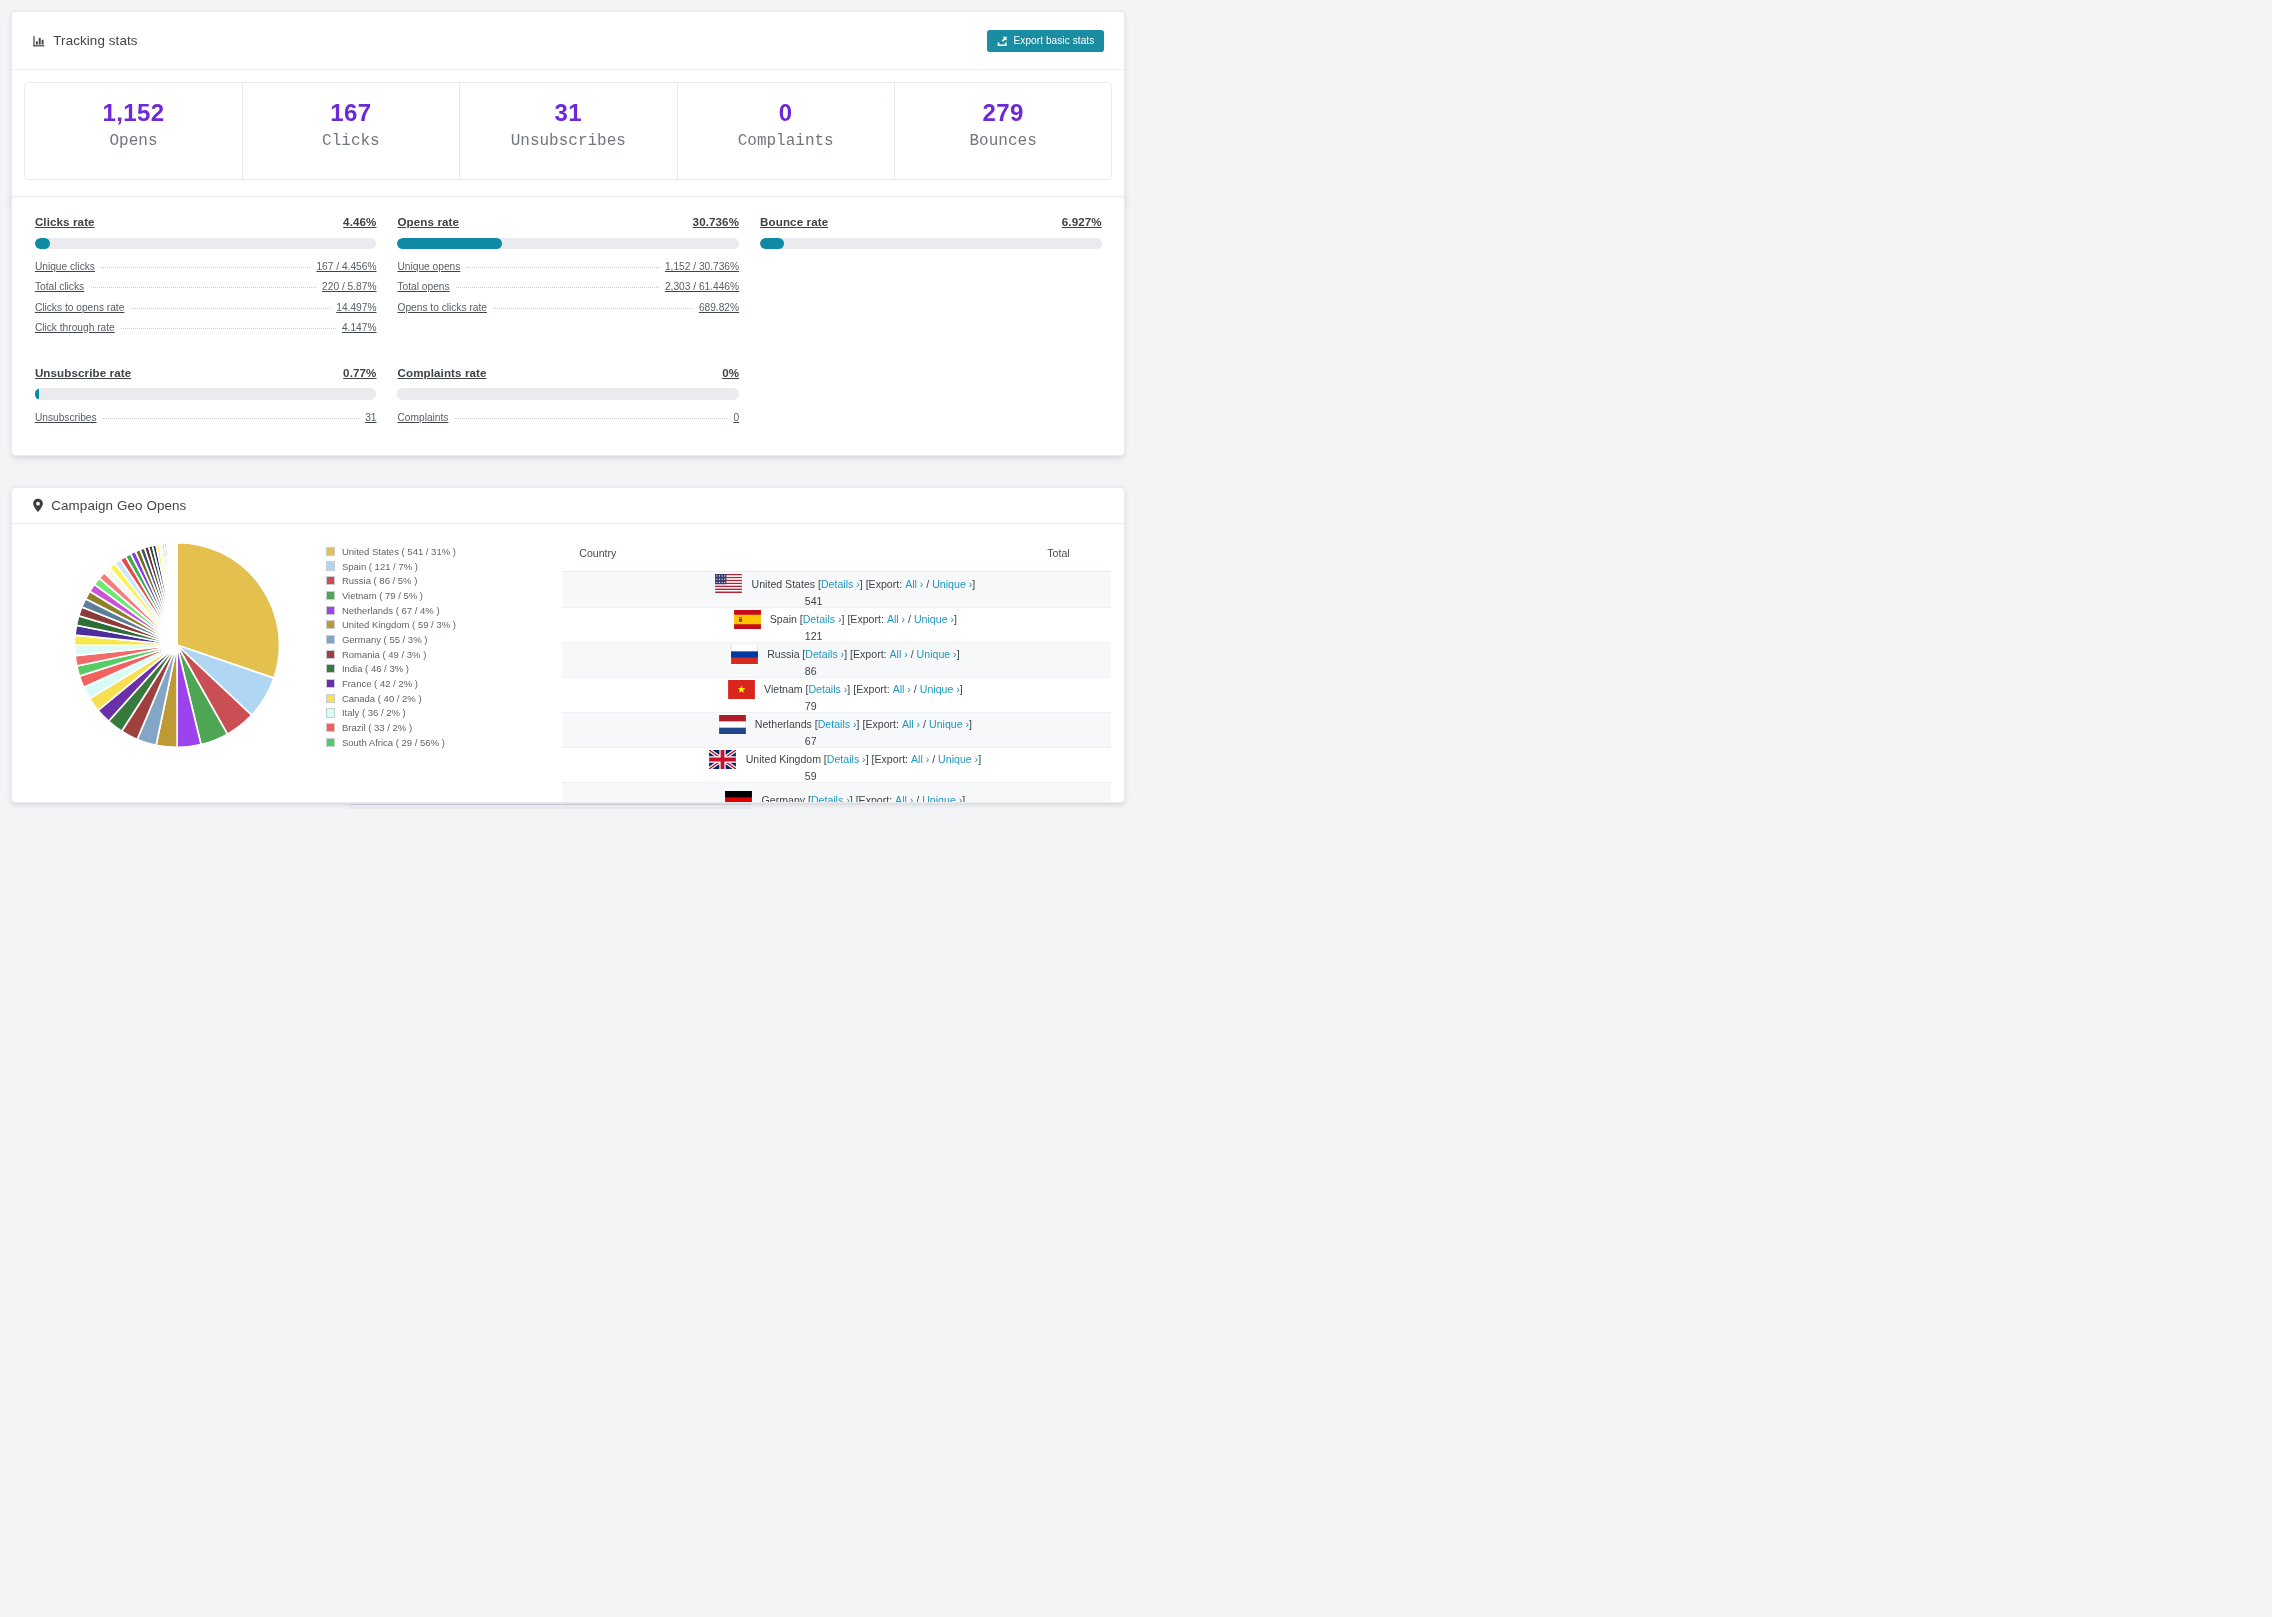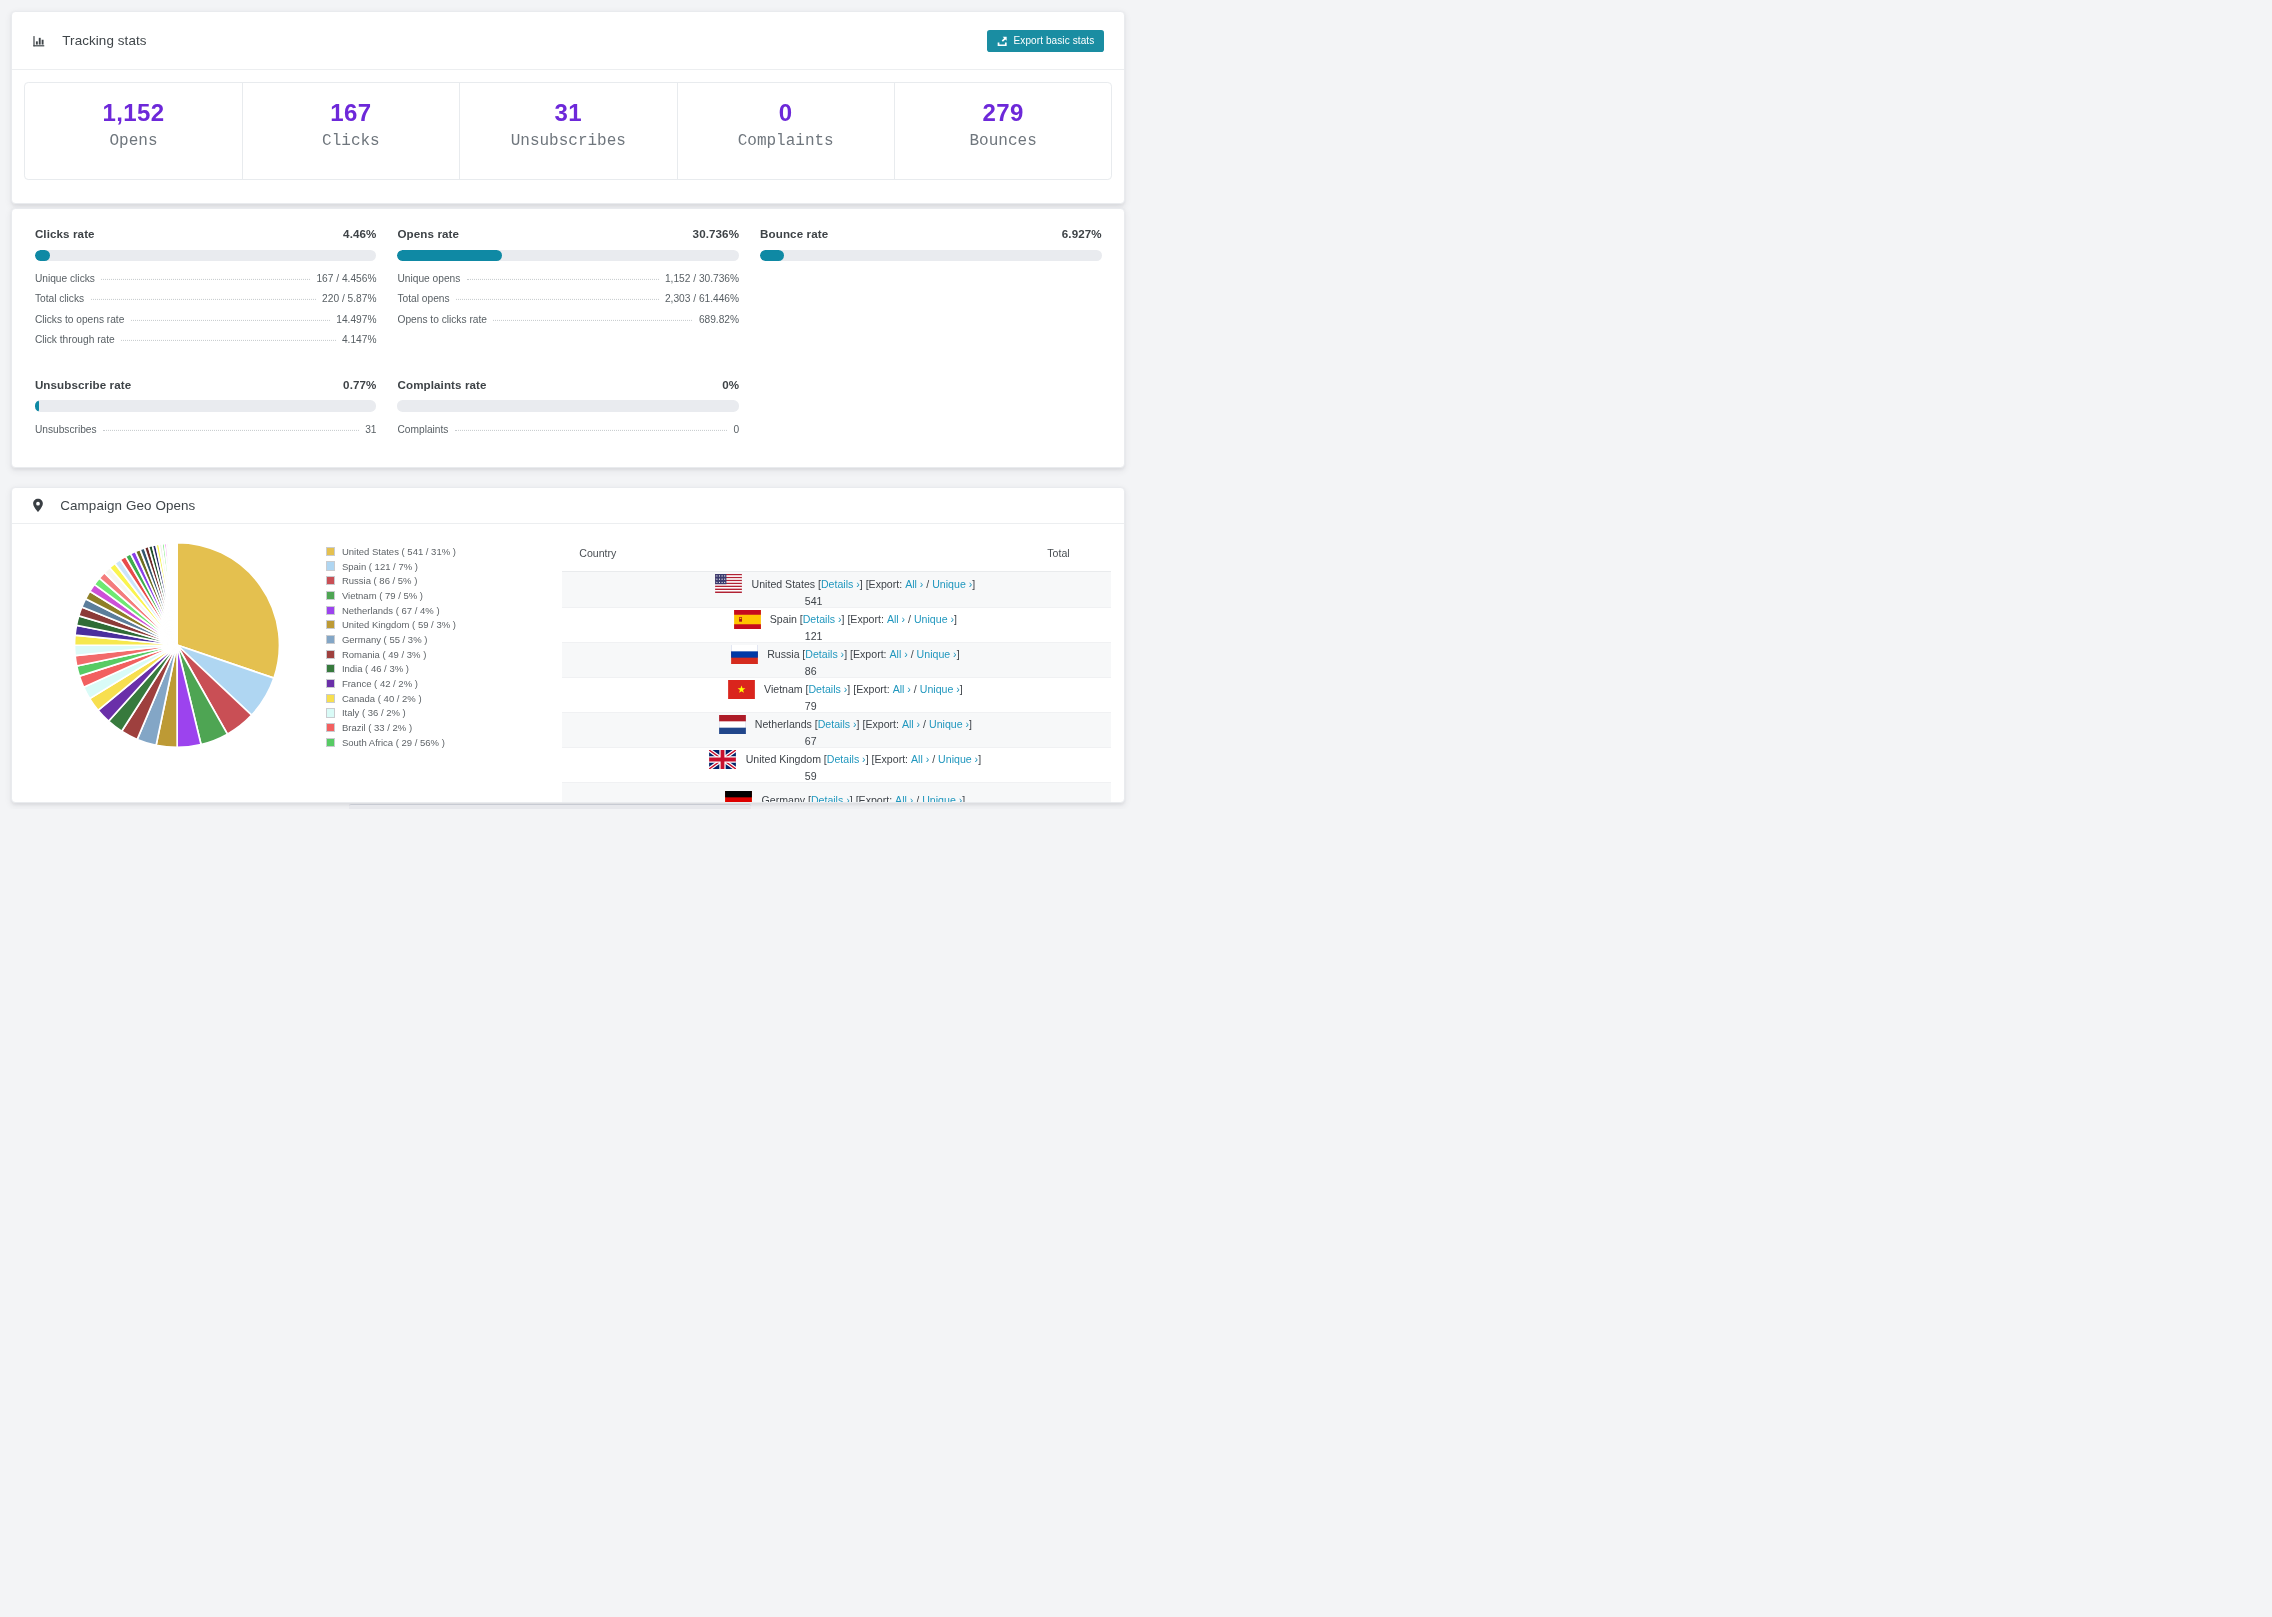--- a/index.html
+++ b/index.html
@@ -3,26 +3,26 @@
 <meta charset="utf-8">
 <style>
   * { margin:0; padding:0; box-sizing:border-box; }
   html,body { background:#f3f4f6; }
   body { font-family:"Liberation Sans","DejaVu Sans",sans-serif; color:#3f444a; }
   #page { position:relative; width:1136px; height:809px; background:#f3f4f6; overflow:hidden; }
 
   .card { position:absolute; left:11.3px; width:1114px; background:#fff; border:0.7px solid #e9ebee;
           border-radius:4.2px; box-shadow:0 1.4px 2.8px rgba(45,55,65,.06),0 2.1px 7px rgba(45,55,65,.08); }
   #card-tracking { top:11.3px; height:193px; }
-  #card-rates    { top:208px; height:260px; }
+  #card-rates    { top:196px; height:260px;text-decoration:underline; }
   #card-geo      { top:487px; height:316px; overflow:hidden; }
 
   .card-header { height:58px; display:flex; align-items:center; padding:0 20px; border-bottom:0.7px solid #eceef0; }
   #card-geo .card-header { height:36px; }
-  .card-title { font-size:13.4px; color:#3f4549; letter-spacing:0.1px; display:flex; align-items:center; gap:16px; }
+  .card-title { font-size:13.4px; color:#3f4549; letter-spacing:0.1px; display:flex; align-items:center; gap:7px; }
   .hdr-icon { display:inline-flex; }
   .spacer { flex:1; }
 
   .btn-export { display:flex; align-items:center; gap:6.4px; background:#1A8DA2; color:#fff; border:none;
                 border-radius:2.8px; font-size:10px; padding:5.6px 10px; cursor:pointer;
                 font-family:inherit; letter-spacing:0.1px; }
 
   
   .stats-row { position:absolute; left:12px; right:12px; top:70px; height:98px; display:flex;
                border:0.7px solid #e8ebee; border-radius:4.2px; background:#fff; }

